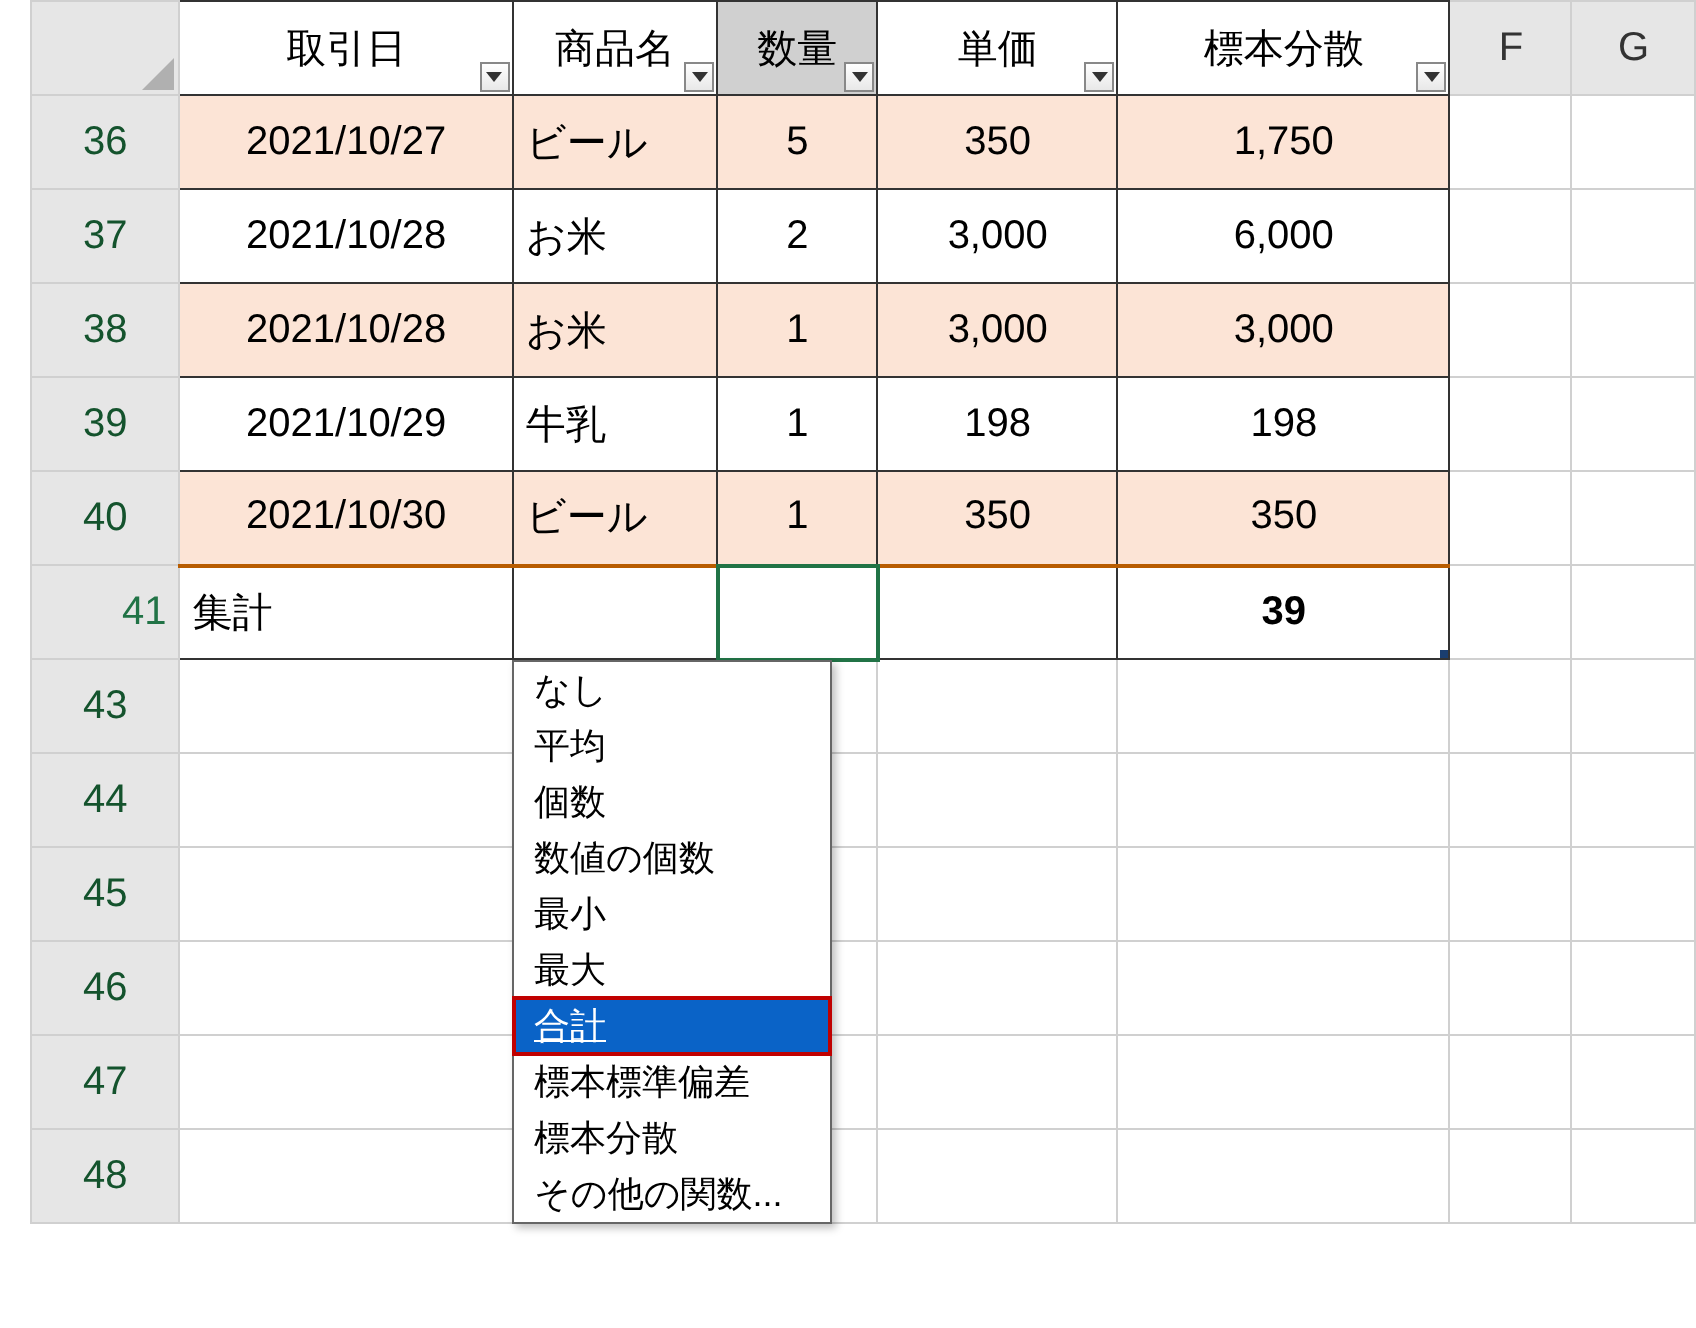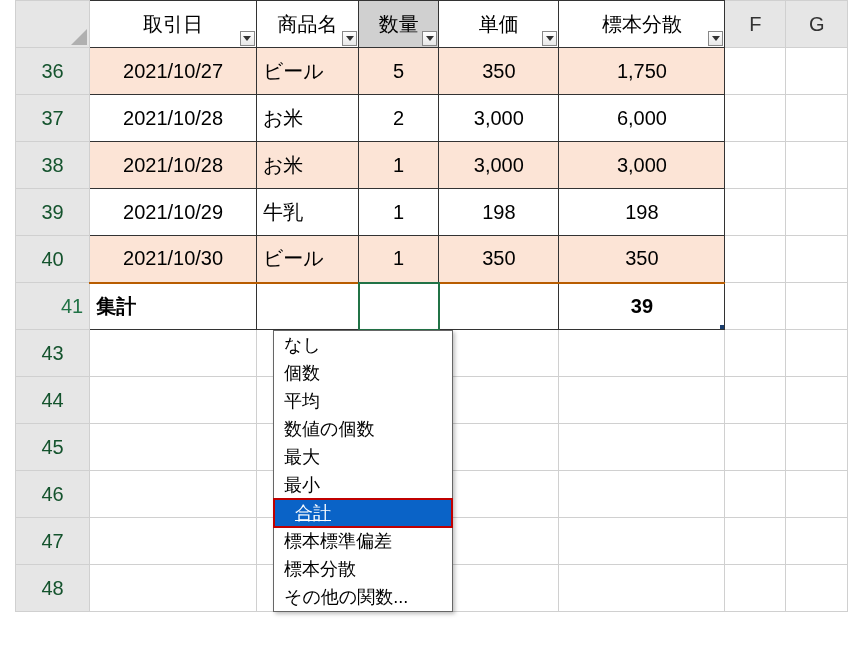--- a/index.html
+++ b/index.html
@@ -89,60 +89,59 @@
   .cell {
     border: 1px solid #333 !important;
   }
   .striped { background: #fce4d6; }
   .txt-right { text-align: center; }
   .txt-left { text-align: left; }
   .total-row td.cell {
     border-top: 2px solid #b85c00 !important;
     font-weight: bold;
   }
-  .total-row td.cell.txt-left { font-weight: bold; }
+  .total-row td.cell.txt-left { font-weight: normal; }
   .selected-cell {
     outline: 2px solid #217346;
     outline-offset: -1px;
     background: #fff;
     position: relative;
   }
   .empty { border: 1px solid #d0d0d0; }
   .col-letter {
     background: #e6e6e6;
     text-align: center;
     color: #333;
     height: 24px !important;
     padding: 0;
     border: 1px solid #b7b7b7;
   }
   
   .dropdown {
     position: absolute;
     left: 256px;
     top: 330px;
-    width: 180px;
+    width: 160px;
     background: #fff;
     border: 1px solid #666;
     box-shadow: 2px 2px 4px rgba(0,0,0,0.25);
     z-index: 10;
     font-size: 18px;
-    margin-left: 17px;
   }
   .dropdown .item {
     padding: 2px 10px;
     cursor: default;
     line-height: 24px;
   }
   .dropdown .item.selected {
     background: #0a63c7;
     color: #fff;
     border: 2px solid #c00000;
     margin: -1px;
-    padding: 1px 20px;
+    padding: 1px 9px;
     text-decoration: underline;
   }
   .fill-handle {
     position: absolute;
     right: -3px;
     bottom: -3px;
     width: 7px;
     height: 7px;
     background: #1a3e6f;
   }
@@ -315,22 +314,22 @@
         <td class="empty"></td>
         <td class="empty"></td>
         <td class="empty"></td>
         <td class="empty"></td>
       </tr>
 </tbody>
   </table>
 
 <div class="dropdown">
   <div class="item">なし</div>
+  <div class="item">平均</div>
   <div class="item">個数</div>
-  <div class="item">平均</div>
   <div class="item">数値の個数</div>
+  <div class="item">最小</div>
   <div class="item">最大</div>
-  <div class="item">最小</div>
   <div class="item selected">合計</div>
   <div class="item">標本標準偏差</div>
   <div class="item">標本分散</div>
   <div class="item">その他の関数...</div>
 </div>
 
 </body></html>

